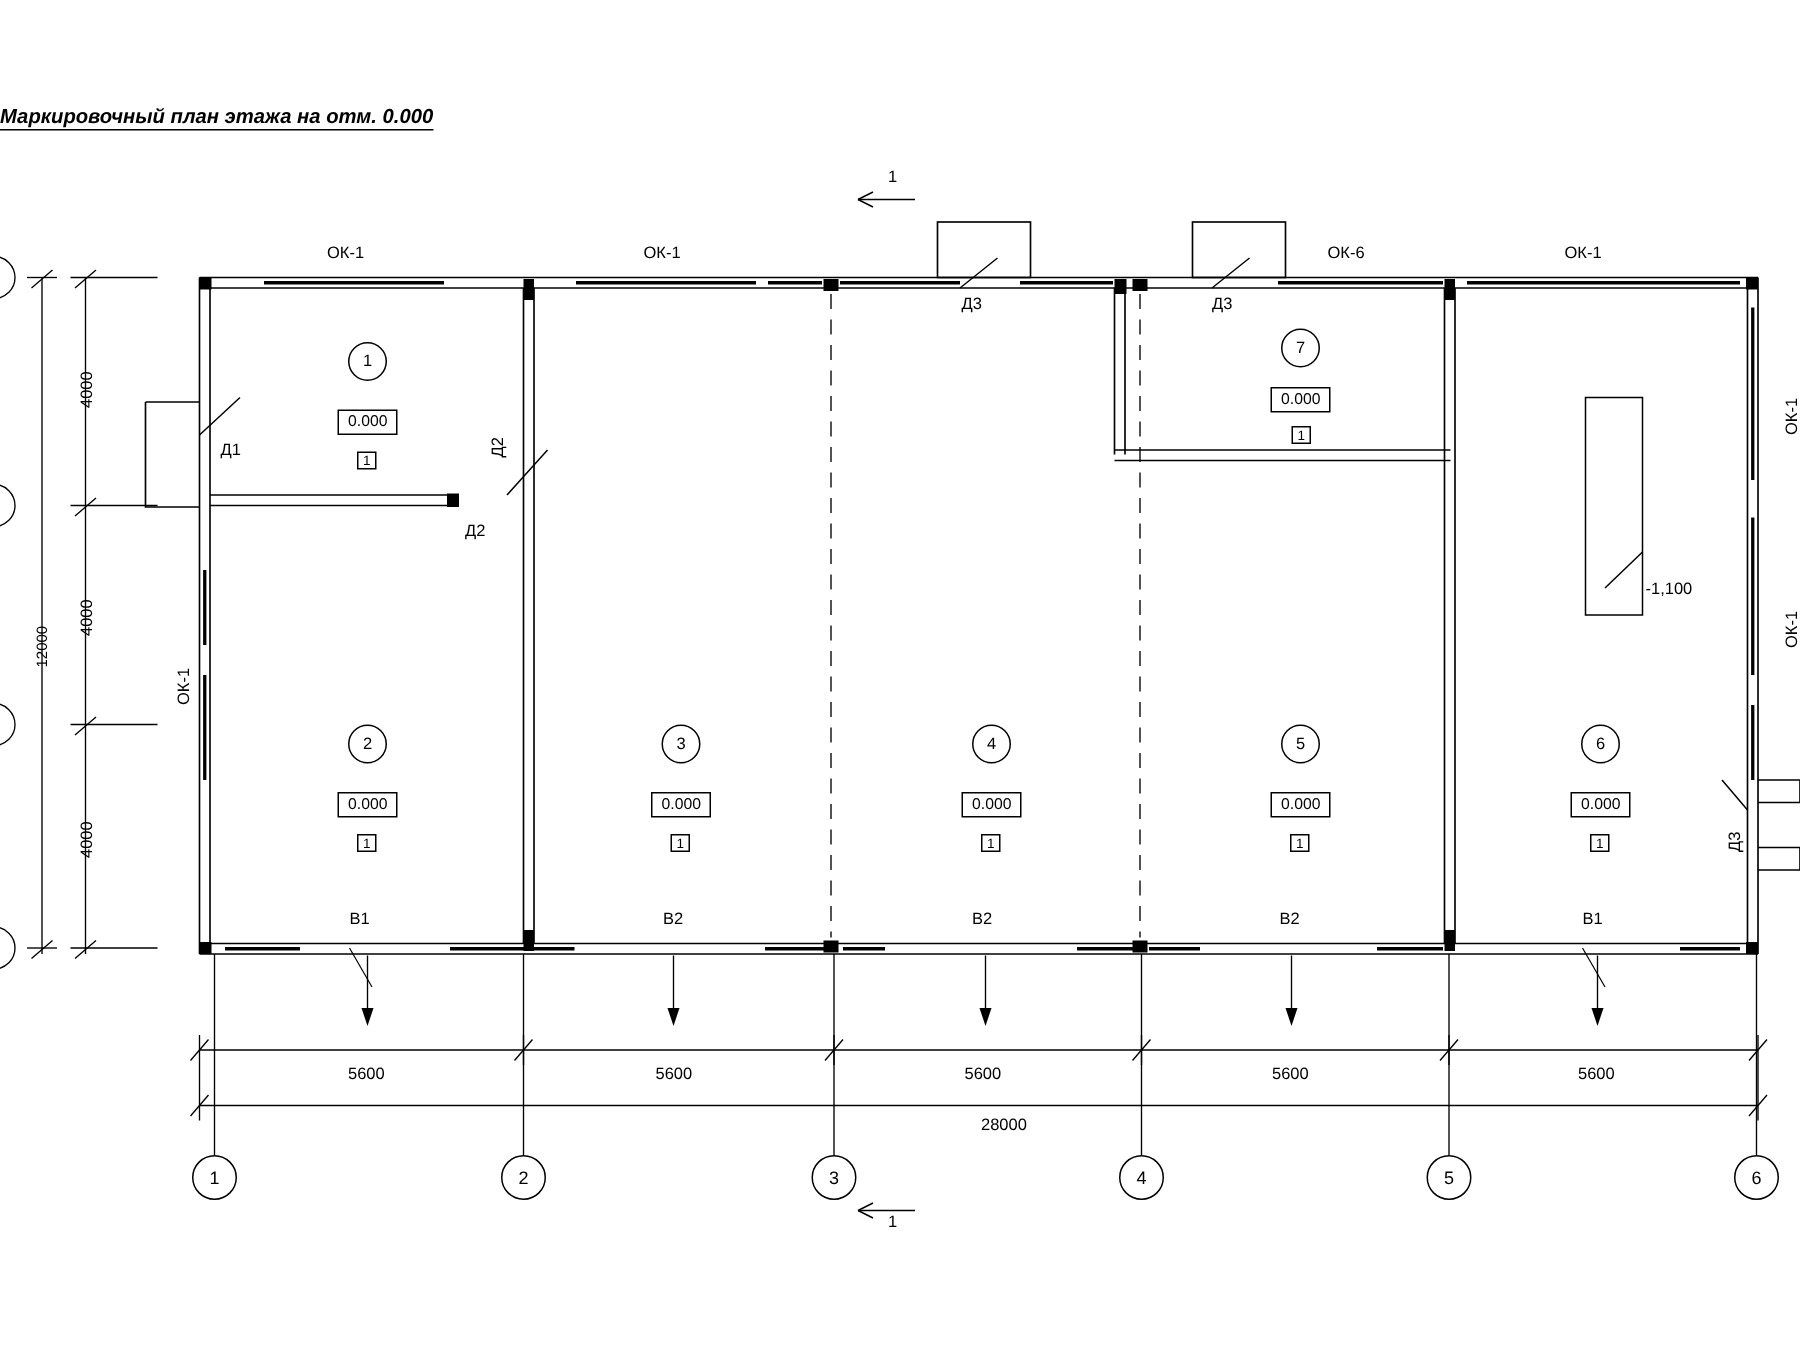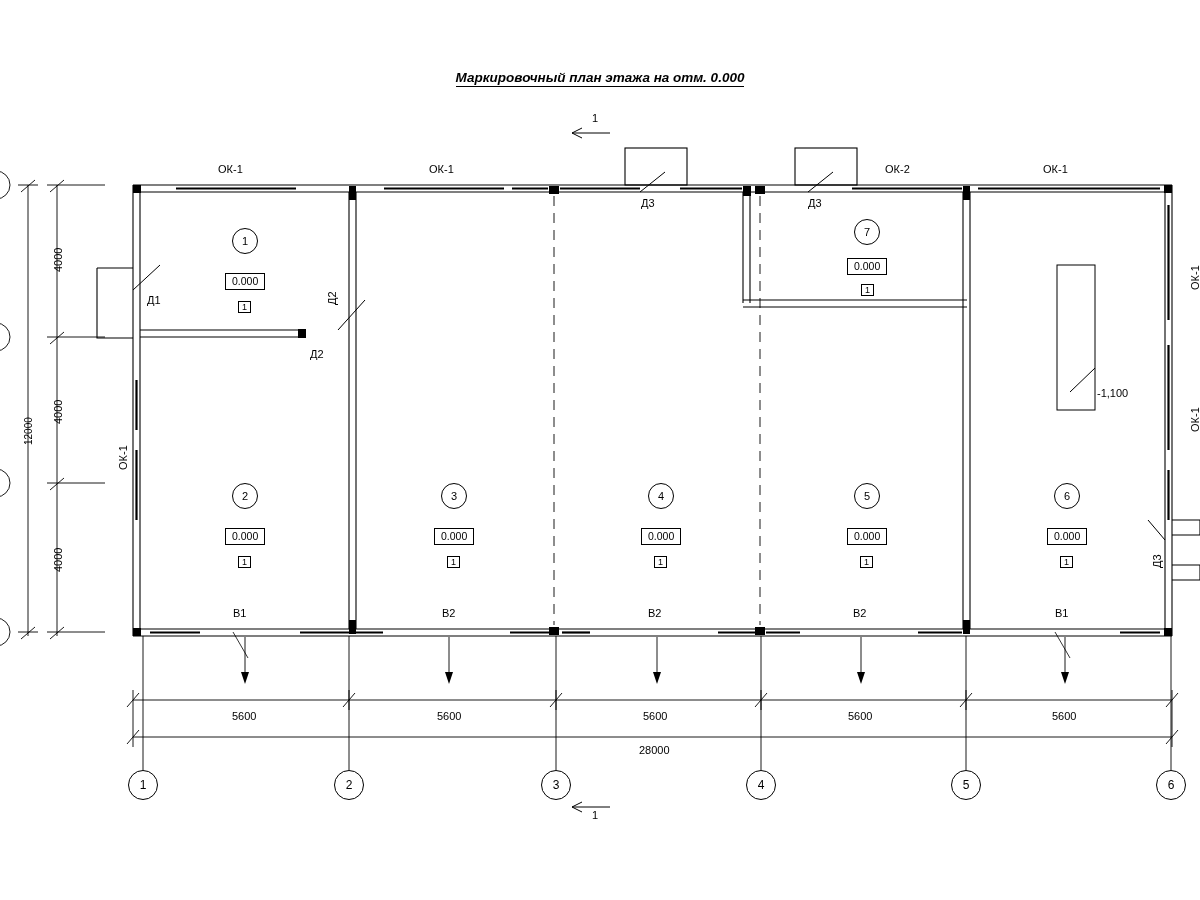--- a/index.html
+++ b/index.html
@@ -4,21 +4,21 @@
 <style>
   * { box-sizing: border-box; }
   html, body { margin:0; padding:0; }
   body {
     width:1200px; height:900px; background:#ffffff;
     font-family:"Liberation Sans", sans-serif;
     color:#000; overflow:hidden; position:relative;
   }
   #plan { position:absolute; left:0; top:0; width:1200px; height:900px; }
   .title {
-    position:absolute; left:0; top:70px; width:1200px; text-align:center;
+    position:absolute; left:0; top:70px; width:1200px; 
     font-size:13.5px; font-style:italic; font-weight:bold;
   }
   .title span { border-bottom:1px solid #000; padding-bottom:1px; }
   .lbl {
     position:absolute; font-size:11px; white-space:nowrap;
     line-height:1;
   }
   .lbl.small { font-size:10px; }
   .vert { transform:rotate(-90deg); transform-origin:left top; }
   .boxed {
@@ -257,21 +257,21 @@
     <line x1="572" y1="807" x2="582" y2="812"></line>
   </g>
 
 </svg>
 
 <div class="lbl" style="left:592px; top:113px;"><span>1</span></div>
 <div class="lbl" style="left:592px; top:810px;"><span>1</span></div>
 
 <div class="lbl" style="left:218px; top:164px;">ОК-1</div>
 <div class="lbl" style="left:429px; top:164px;">ОК-1</div>
-<div class="lbl" style="left:885px; top:164px;">ОК-2</div>
+<div class="lbl" style="left:885px; top:164px;">ОК-6</div>
 <div class="lbl" style="left:1043px; top:164px;">ОК-1</div>
 
 <div class="lbl vert" style="left:1190px; top:290px;">ОК-1</div>
 <div class="lbl vert" style="left:1190px; top:432px;">ОК-1</div>
 
 <div class="lbl vert" style="left:118px; top:470px;">ОК-1</div>
 
 <div class="lbl" style="left:147px; top:295px;">Д1</div>
 <div class="lbl vert" style="left:327px; top:305px;">Д2</div>
 <div class="lbl" style="left:310px; top:349px;">Д2</div>
@@ -327,21 +327,21 @@
 <div style="position:absolute; left:847px; top:258px;" class="boxed">0.000</div>
 <div style="position:absolute; left:861px; top:284px;" class="tiny-box">1</div>
 
 <div class="lbl" style="left:1097px; top:388px;">-1,100</div>
 
 <div class="lbl" style="left:232px; top:711px;">5600</div>
 <div class="lbl" style="left:437px; top:711px;">5600</div>
 <div class="lbl" style="left:643px; top:711px;">5600</div>
 <div class="lbl" style="left:848px; top:711px;">5600</div>
 <div class="lbl" style="left:1052px; top:711px;">5600</div>
-<div class="lbl" style="left:639px; top:745px;">28000</div>
+<div class="lbl" style="left:654px; top:745px;">28000</div>
 
 <div class="lbl vert" style="left:53px; top:272px;">4000</div>
 <div class="lbl vert" style="left:53px; top:424px;">4000</div>
 <div class="lbl vert" style="left:53px; top:572px;">4000</div>
 <div class="lbl vert small" style="left:24px; top:445px;">12000</div>
 
 <div style="position:absolute; left:128px; top:770px;" class="circ big">
     <span>1</span>
   </div>
 <div style="position:absolute; left:334px; top:770px;" class="circ big">

